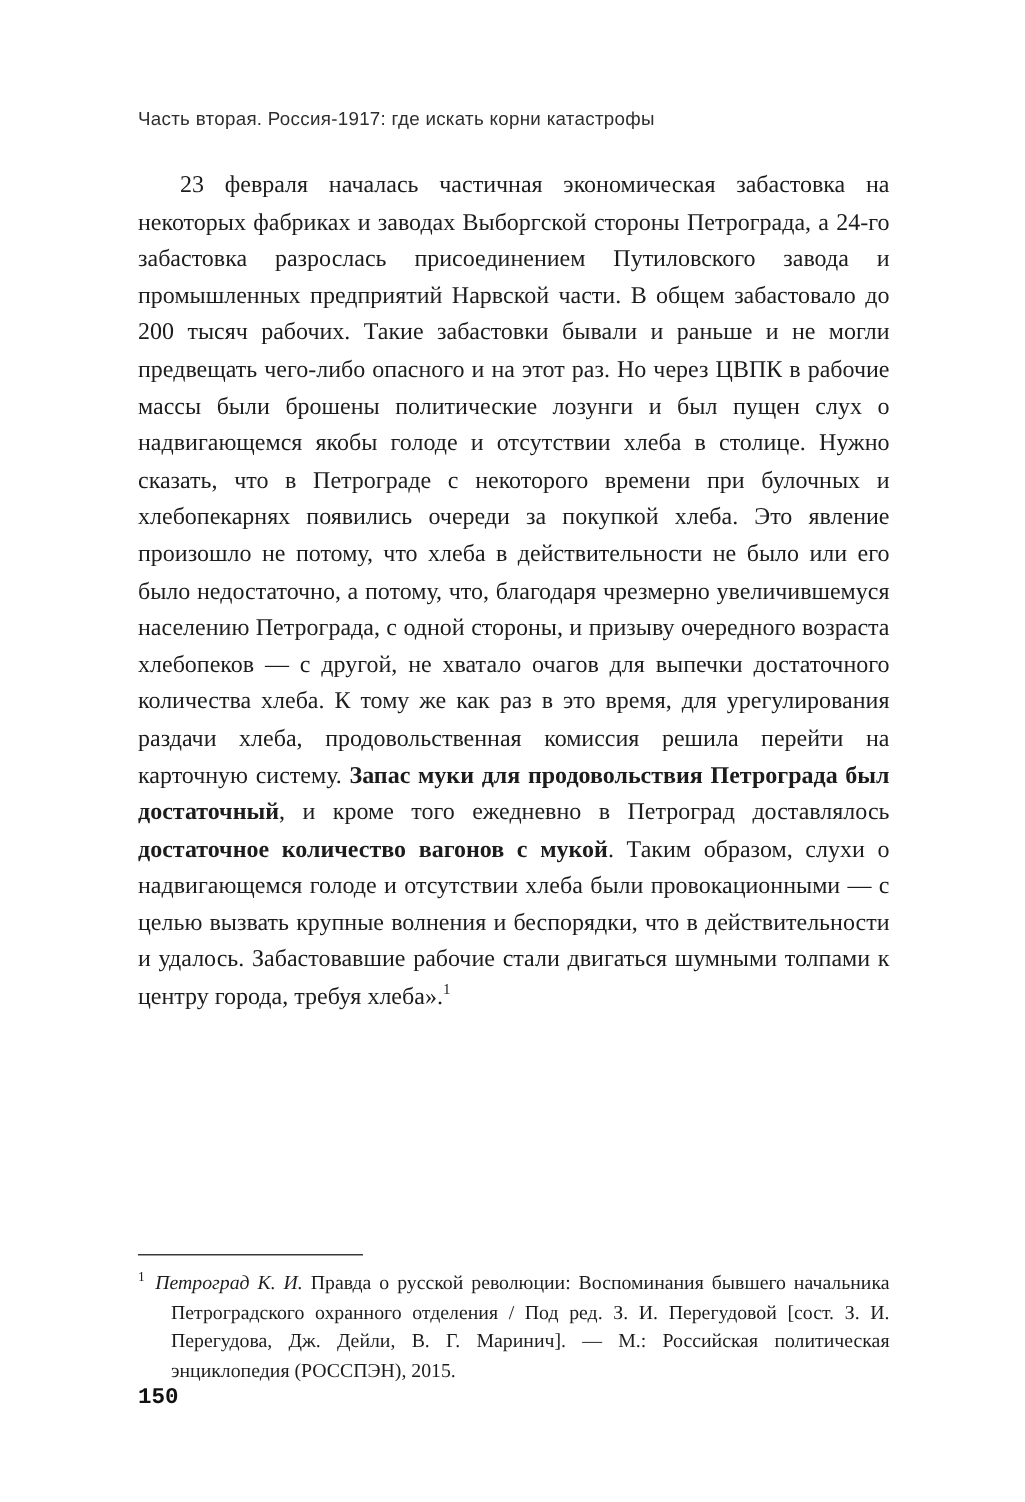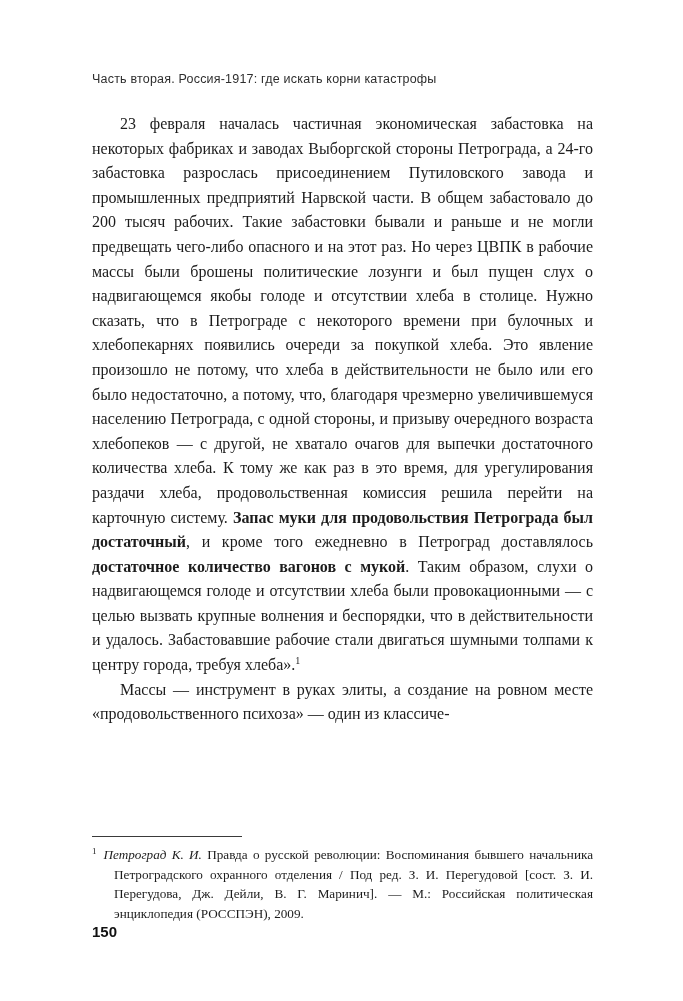--- a/index.html
+++ b/index.html
@@ -65,37 +65,36 @@
     font-size: 9px;
     vertical-align: super;
     line-height: 0;
     margin-right: 7px;
   }
   .footnote .fn-author { font-style: italic; }
   .page-number {
     position: absolute;
     top: 923px;
     left: 92px;
-    font-family: Liberation Sans, sans-serif;
+    font-family: Liberation Mono, monospace;
     font-weight: bold;
     font-size: 15px;
     color: #111;
   }
 </style>
 </head>
 <body>
 
 <div class="page">
 
   <div class="running-head">Часть вторая. Россия-1917: где искать корни катастрофы</div>
 
   <div class="body-text">
     <p class="para indent"><span>23 февраля началась частичная экономическая забастовка на некоторых фабриках и заводах Выборгской стороны Петрограда, а 24-го забастовка разрослась присоединением Путиловского завода и промышленных предприятий Нарвской части. В общем забастовало до 200 тысяч рабочих. Такие забастовки бывали и раньше и не могли предвещать чего-либо опасного и на этот раз. Но через ЦВПК в рабочие массы были брошены политические лозунги и был пущен слух о надвигающемся якобы голоде и отсутствии хлеба в столице. Нужно сказать, что в Петрограде с некоторого времени при булочных и хлебопекарнях появились очереди за покупкой хлеба. Это явление произошло не потому, что хлеба в действительности не было или его было недостаточно, а потому, что, благодаря чрезмерно увеличившемуся населению Петрограда, с одной стороны, и призыву очередного возраста хлебопеков — с другой, не хватало очагов для выпечки достаточного количества хлеба. К тому же как раз в это время, для урегулирования раздачи хлеба, продовольственная комиссия решила перейти на карточную систему. </span><strong>Запас муки для продовольствия Петрограда был достаточный</strong><span>, и кроме того ежедневно в Петроград доставлялось </span><strong>достаточное количество вагонов с мукой</strong><span>. Таким образом, слухи о надвигающемся голоде и отсутствии хлеба были провокационными — с целью вызвать крупные волнения и беспорядки, что в действительности и удалось. Забастовавшие рабочие стали двигаться шумными толпами к центру города, требуя хлеба».</span><sup class="fn-ref">1</sup></p>
-    <p class="para indent">Массы — инструмент в руках элиты, а создание на ровном месте «продовольственного психоза» — один из классиче-</p>
   </div>
 
   <div class="footnote-sep"></div>
 
-  <div class="footnote"><sup class="fn-num">1</sup><span class="fn-author">Петроград К. И.</span><span> Правда о русской революции: Воспоминания бывшего начальника Петроградского охранного отделения / Под ред. З. И. Перегудовой [сост. З. И. Перегудова, Дж. Дейли, В. Г. Маринич]. — М.: Российская политическая энциклопедия (РОССПЭН), 2009.</span></div>
+  <div class="footnote"><sup class="fn-num">1</sup><span class="fn-author">Петроград К. И.</span><span> Правда о русской революции: Воспоминания бывшего начальника Петроградского охранного отделения / Под ред. З. И. Перегудовой [сост. З. И. Перегудова, Дж. Дейли, В. Г. Маринич]. — М.: Российская политическая энциклопедия (РОССПЭН), 2015.</span></div>
 
   <div class="page-number">150</div>
 
 </div>
 
 </body></html>

